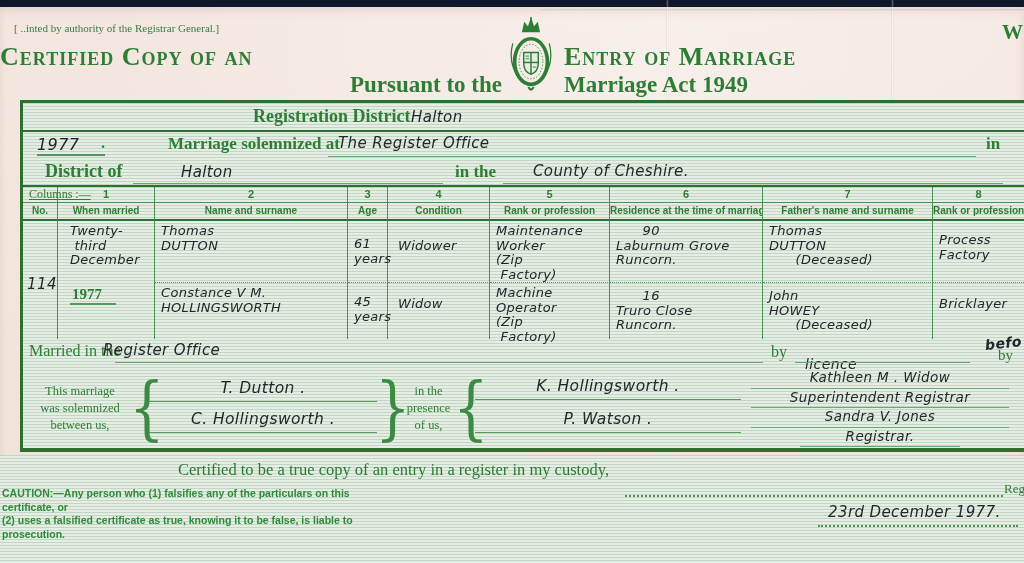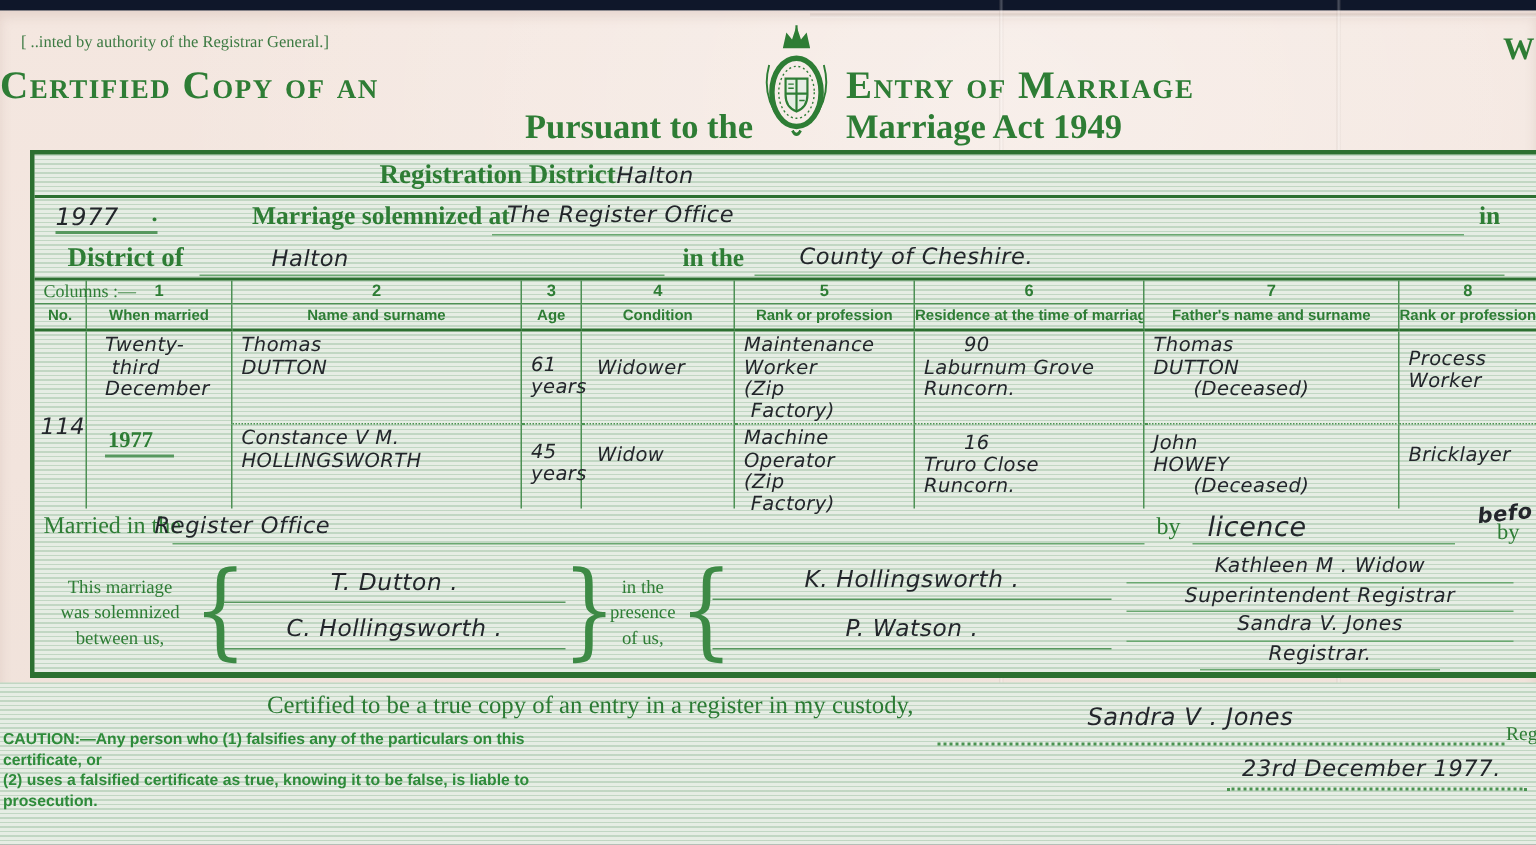--- a/index.html
+++ b/index.html
@@ -71,41 +71,41 @@
   .ln-county  { position:absolute; left:480px; top:24px; width:500px; border-bottom:1px solid #6aa871; }
 
   .grid { position:absolute; left:0; top:84px; width:100%; display:grid;
           grid-template-columns:35px 97px 193px 40px 102px 120px 153px 170px 1fr; }
   .grid > div { border-right:1px solid #4d9054; position:relative; }
   .grid > div:nth-child(9n) { border-right:none; }
   .numrow  { height:16px; border-bottom:1px solid #4d9054; font-family:"Liberation Sans", sans-serif;
              font-weight:bold; font-size:11px; color:#2e7d35; text-align:center; line-height:15px;}
   .capcell { text-align:left; }
   .caption { position:absolute; left:6px; top:0; white-space:nowrap; z-index:2;
-             font-family:"Liberation Serif", serif; font-weight:normal; font-size:12px; color:#2e7d35;}
+             font-family:"Liberation Serif", serif; font-weight:normal; font-size:12px; color:#2e7d35;text-decoration:underline;}
   .hdrrow  { height:18px; border-bottom:2px solid #2c7030; font-family:"Liberation Sans", sans-serif;
              font-weight:bold; font-size:10px; color:#2e7d35; text-align:center; line-height:16px;
              white-space:nowrap; overflow:hidden;}
   .b1 { height:62px; }
   .b2 { height:56px; }
   .dotted { border-bottom:1px dotted #4a9350; }
   .hw-cell { font-family:"DejaVu Sans", sans-serif; font-style:italic; color:#23262b;
              font-size:13px; line-height:1.12; white-space:pre-wrap; padding:3px 2px 0 6px;
              letter-spacing:0.3px; }
   .no114 { position:absolute; left:4px; bottom:-10px; font-size:15px; }
   .yr2 { display:inline-block; margin:3px 0 0 12px; font-family:"Liberation Serif", serif;
          font-style:normal; font-weight:bold; font-size:15px; color:#2e7d35;
          border-bottom:2px solid #57985e; padding:0 14px 0 2px; }
 
   .row-marriedin { position:absolute; left:0; top:236px; width:100%; height:30px; }
   .lbl-marriedin { position:absolute; left:6px; top:3px; font-size:16px; color:#2e7d35; }
   .val-marriedin { position:absolute; left:80px; top:2px; font-size:15px; }
   .ln-marriedin  { position:absolute; left:92px; top:23px; width:648px; border-bottom:1px solid #6aa871; }
   .lbl-by        { position:absolute; left:748px; top:4px; font-size:16px; color:#2e7d35; }
-  .val-by        { position:absolute; left:782px; top:2px; font-size:18px; }
+  .val-by        { position:absolute; left:782px; top:17px; font-size:14px; }
   .ln-by         { position:absolute; left:772px; top:23px; width:175px; border-bottom:1px solid #6aa871; }
   .lbl-by2       { position:absolute; left:975px; top:8px; font-size:15px; color:#2e7d35; }
   .scribble      { position:absolute; left:962px; top:-4px; font-size:14px; font-weight:bold;
                    transform:rotate(-6deg); }
 
   .attest { position:absolute; left:0; top:266px; width:100%; height:82px; }
   .attest-lbl { position:absolute; font-size:12.5px; color:#2e7d35; text-align:center;
                 white-space:pre-line; line-height:1.35; }
   .lbl-solemn3 { left:6px; top:14px; width:102px; }
   .lbl-pres3   { left:378px; top:14px; width:55px; }
@@ -223,21 +223,21 @@
 Worker
 (Zip
  Factory)</div>
       <div class="b1 dotted hw-cell">      90
 Laburnum Grove
 Runcorn.</div>
       <div class="b1 dotted hw-cell">Thomas
 DUTTON
       (Deceased)</div>
       <div class="b1 dotted hw-cell" style="padding-top:12px">Process
-Worker</div>
+Factory</div>
 
       <div class="b2"></div>
       <div class="b2">
         <span class="yr2">1977</span>
       </div>
       <div class="b2 hw-cell">Constance V M.
 HOLLINGSWORTH</div>
       <div class="b2 hw-cell" style="padding-top:12px">45
 years</div>
       <div class="b2 hw-cell" style="padding-top:14px;padding-left:10px">Widow</div>
@@ -294,18 +294,17 @@
         <div class="off-line hw">Registrar.</div>
       </div>
     </div>
   </div>
 
   <div class="cert-lower greenpaper">
     <div class="certified">Certified to be a true copy of an entry in a register in my custody,</div>
     <div class="caution">CAUTION:—Any person who (1) falsifies any of the particulars on this certificate, or
 (2) uses a falsified certificate as true, knowing it to be false, is liable to prosecution.</div>
     <div class="sig-dots"></div>
-    <div class="sig-name hw">Sandra V . Jones</div>
     <div class="reg-cut">Reg</div>
     <div class="date-dots"></div>
     <div class="date-val hw">23rd December 1977.</div>
   </div>
 </div>
 
 </body></html>

